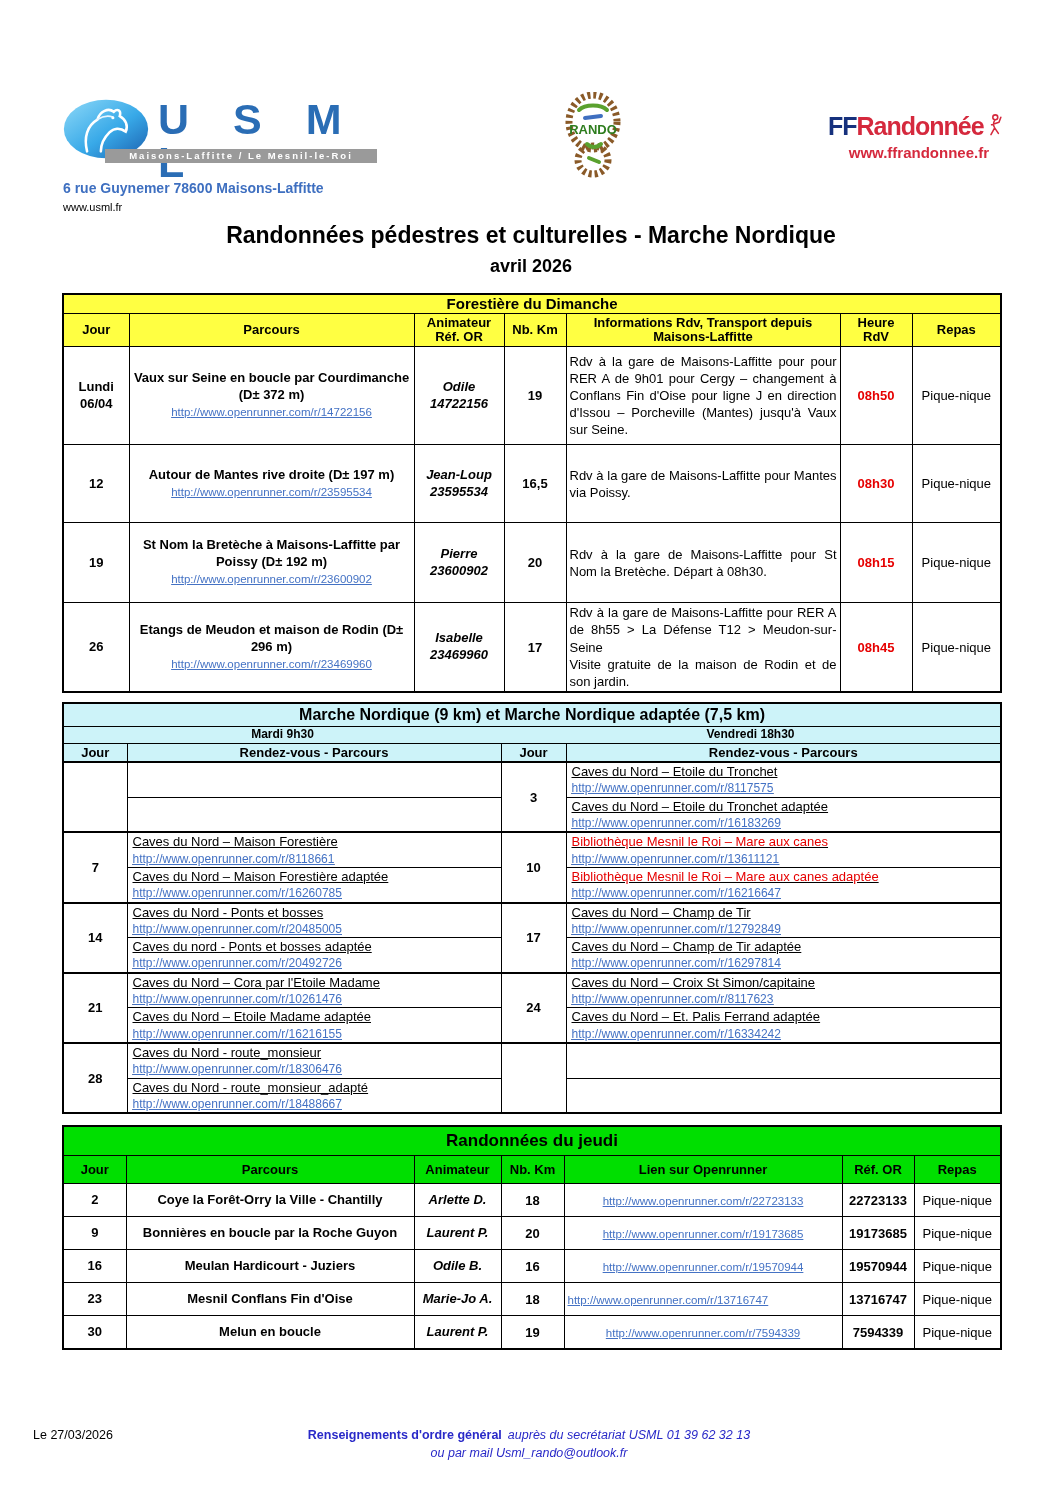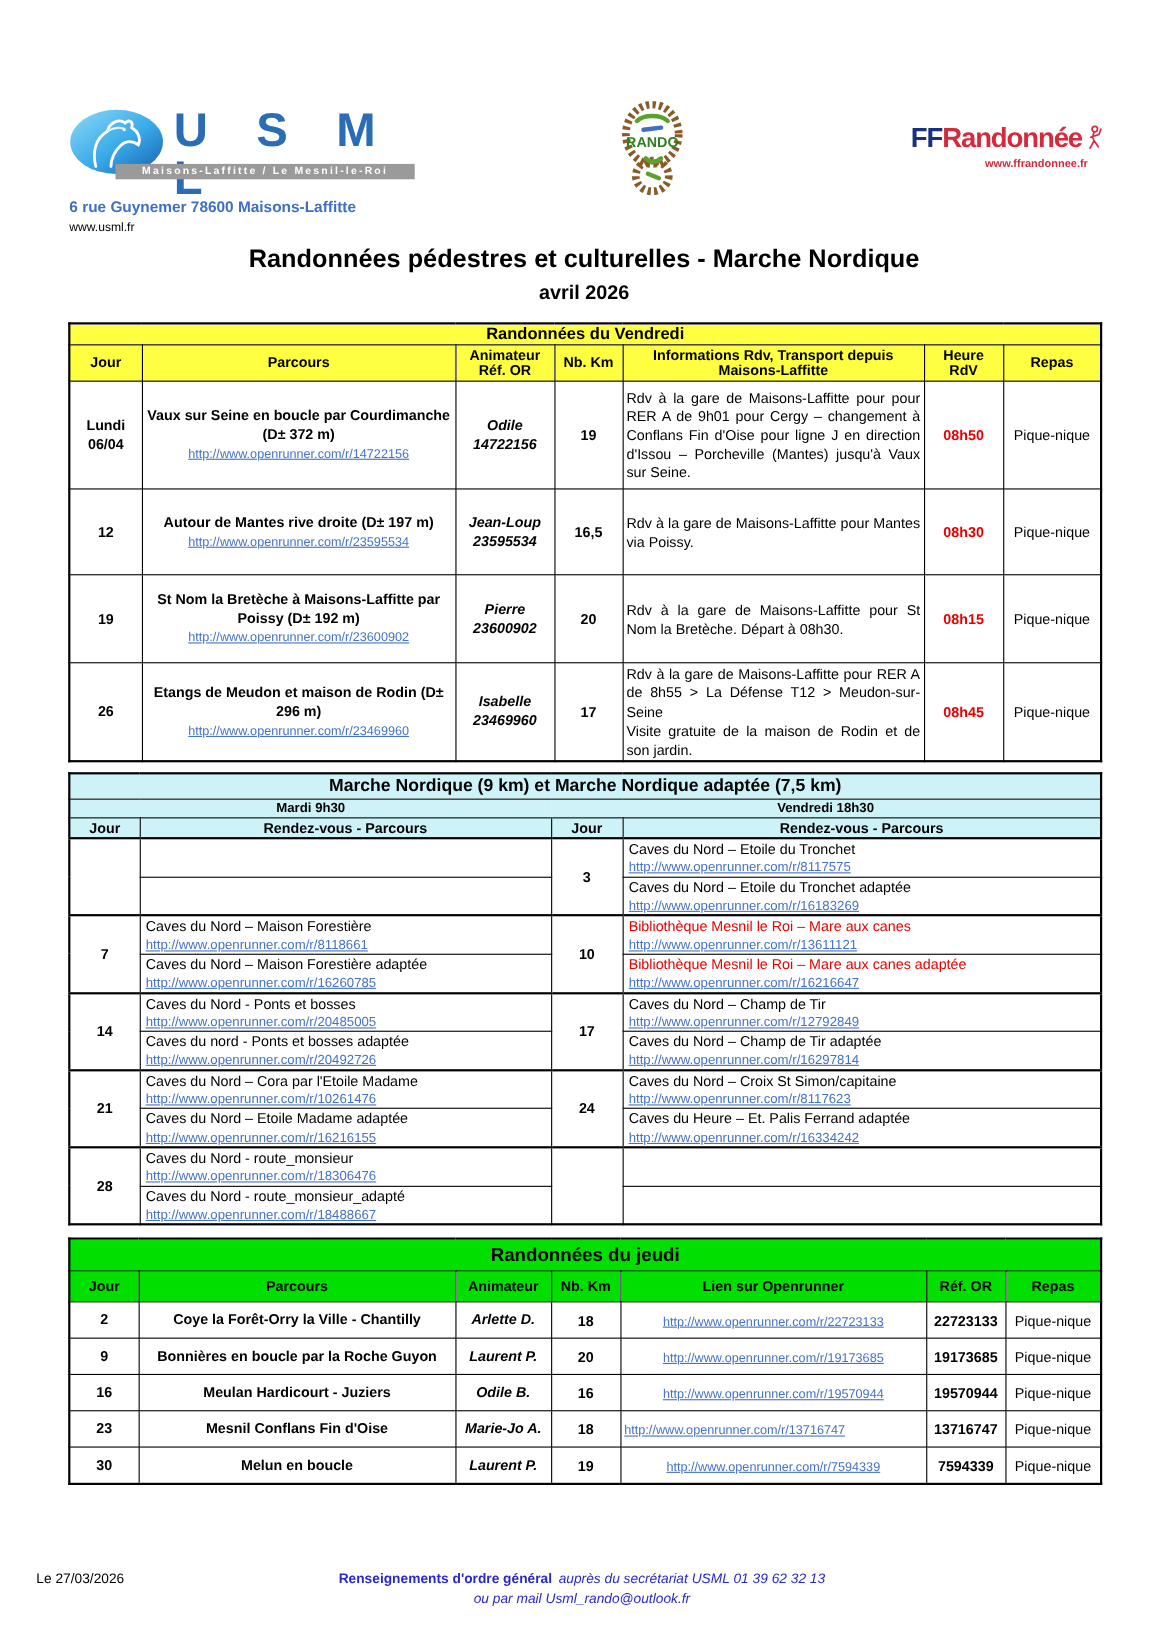--- a/index.html
+++ b/index.html
@@ -24,21 +24,21 @@
     color:#2a6db5;letter-spacing:16px;line-height:1;}
   .usml-tagline{position:absolute;left:42px;top:53px;width:272px;height:14px;background:#9a9a9a;
     color:#fff;font-size:9.5px;font-weight:bold;letter-spacing:2px;text-align:center;line-height:14px;}
   .org-addr{position:absolute;left:63px;top:180px;font-size:14px;font-weight:bold;color:var(--blue);}
   .org-site{position:absolute;left:63px;top:201px;font-size:11px;color:#000;}
   .rando-logo{position:absolute;left:563px;top:92px;}
   .ffr-logo{position:absolute;left:828px;top:106px;width:175px;}
   .ffr-line{display:flex;align-items:center;}
   .ffr-ff{font-size:25px;font-weight:bold;color:#16317d;letter-spacing:-1px;}
   .ffr-rando{font-size:25px;font-weight:bold;color:#d5293d;letter-spacing:-1px;}
-  .ffr-site{font-size:10px;color:#d5293d;font-weight:bold;text-align:right;margin-top:-2px;margin-right:14px;}
+  .ffr-site{font-size:15px;color:#d5293d;font-weight:bold;text-align:right;margin-top:-2px;margin-right:14px;}
   
   .main{position:absolute;left:62px;top:222px;width:938px;}
   .doc-title{font-size:23px;font-weight:bold;text-align:center;line-height:1.2;}
   .doc-subtitle{font-size:18px;font-weight:bold;text-align:center;margin-top:6px;margin-bottom:16px;}
   
   table.t{border-collapse:collapse;table-layout:fixed;width:938px;border:2px solid #000;}
   table.t td{border:1.5px solid #000;padding:1px 3px;font-size:13px;vertical-align:middle;overflow:hidden;}
   td.ttl{font-weight:bold;text-align:center;}
   .link{color:var(--link);text-decoration:underline;font-size:11.5px;font-weight:normal;cursor:pointer;}
   
@@ -54,21 +54,21 @@
   .c-time{font-weight:bold;color:var(--red);text-align:center;}
   .c-meal{text-align:center;font-size:12.5px;}
   
   .t2{margin-bottom:11px;}
   .t2 td.ttl{background:var(--cyan);font-size:16px;padding:2px;border-bottom-width:1px;}
   .t2 tr.sub td{background:var(--cyan);font-weight:bold;text-align:center;font-size:12px;padding:0 0 2px 0;border-top-width:1px;}
   .t2 tr.sub td.nr{border-right:none;}
   .t2 tr.sub td.nl{border-left:none;}
   .t2 tr.hdr td{background:var(--cyan);font-weight:bold;text-align:center;font-size:13px;padding:1px;}
   .t2 td.jday{font-weight:bold;text-align:center;}
-  .t2 td.entry{padding:1px 5px;height:35px;vertical-align:middle;}
+  .t2 td.entry{padding:1px 5px;height:35px;vertical-align:middle;text-decoration:underline;}
   .t2 tr.gtop td{border-top:2px solid #000;}
   .ename{font-size:13px;line-height:1.25;}
   .elink{font-size:12px;line-height:1.2;}
   
   .t3 td.ttl{background:var(--green);font-size:17px;padding:4px;}
   .t3 tr.hdr td{background:var(--green);font-weight:bold;text-align:center;padding:6px 1px;}
   .t3 tr.row{height:33px;}
   .t3 .c-route{font-size:13px;}
   
   .footer-date{position:absolute;left:33px;top:1428px;font-size:12.5px;}
@@ -134,21 +134,21 @@
           <col style="width:66px">
           <col style="width:285px">
           <col style="width:90px">
           <col style="width:62px">
           <col style="width:274px">
           <col style="width:72px">
           <col style="width:89px">
         </colgroup>
       <tbody>
           <tr>
-            <td class="ttl" colspan="7">Randonnées du Vendredi</td>
+            <td class="ttl" colspan="7">Forestière du Dimanche</td>
           </tr>
       <tr class="hdr">
         <td>Jour</td>
         <td>Parcours</td>
         <td>
               <div>Animateur</div>
               <div>Réf. OR</div>
             </td>
         <td>Nb. Km</td>
         <td>
@@ -283,21 +283,21 @@
       </tr>
 
       <tr class="gtop">
         <td class="jday" rowspan="2">21</td>
         <td class="entry"><div class="ename">Caves du Nord – Cora par l'Etoile Madame</div><span class="link elink">http://www.openrunner.com/r/10261476</span></td>
         <td class="jday" rowspan="2">24</td>
         <td class="entry"><div class="ename">Caves du Nord – Croix St Simon/capitaine</div><span class="link elink">http://www.openrunner.com/r/8117623</span></td>
       </tr>
       <tr>
         <td class="entry"><div class="ename">Caves du Nord – Etoile Madame adaptée</div><span class="link elink">http://www.openrunner.com/r/16216155</span></td>
-        <td class="entry"><div class="ename">Caves du Heure – Et. Palis Ferrand adaptée</div><span class="link elink">http://www.openrunner.com/r/16334242</span></td>
+        <td class="entry"><div class="ename">Caves du Nord – Et. Palis Ferrand adaptée</div><span class="link elink">http://www.openrunner.com/r/16334242</span></td>
       </tr>
 
       <tr class="gtop">
         <td class="jday" rowspan="2">28</td>
         <td class="entry"><div class="ename">Caves du Nord - route_monsieur</div><span class="link elink">http://www.openrunner.com/r/18306476</span></td>
         <td class="jday" rowspan="2"></td>
         <td class="entry"><div class="ename"></div><span class="link elink"></span></td>
       </tr>
       <tr>
         <td class="entry"><div class="ename">Caves du Nord - route_monsieur_adapté</div><span class="link elink">http://www.openrunner.com/r/18488667</span></td>

